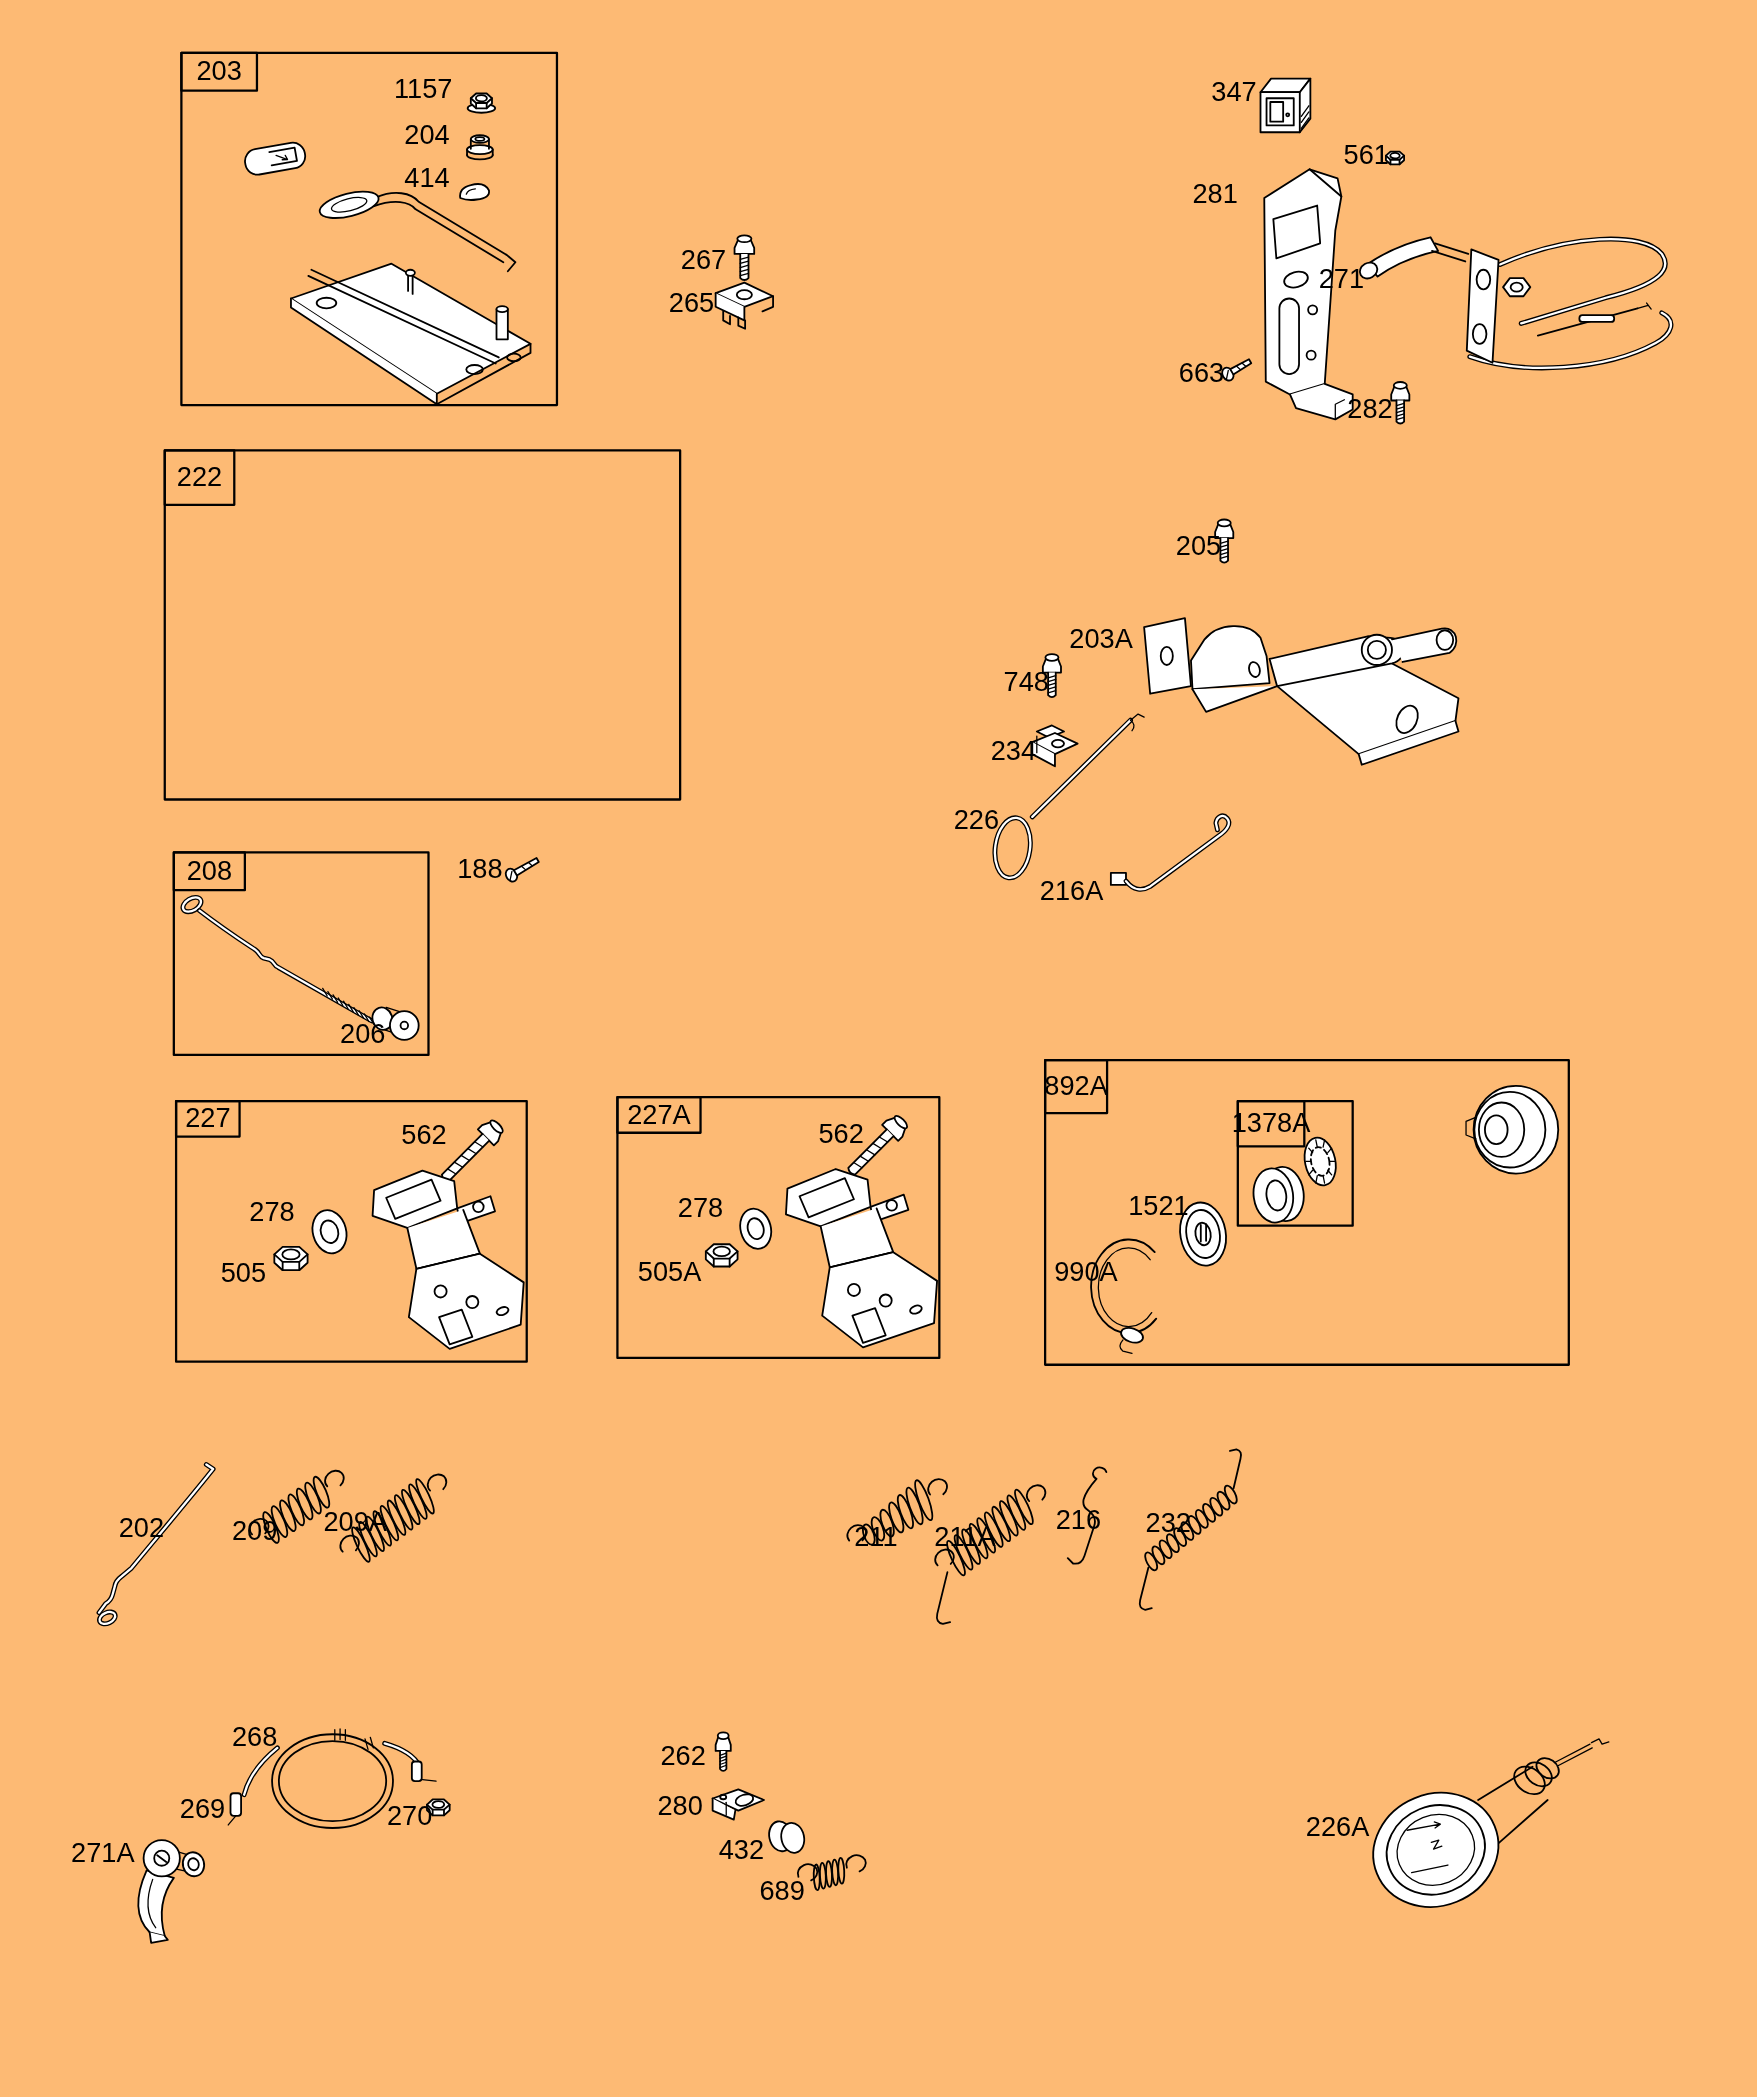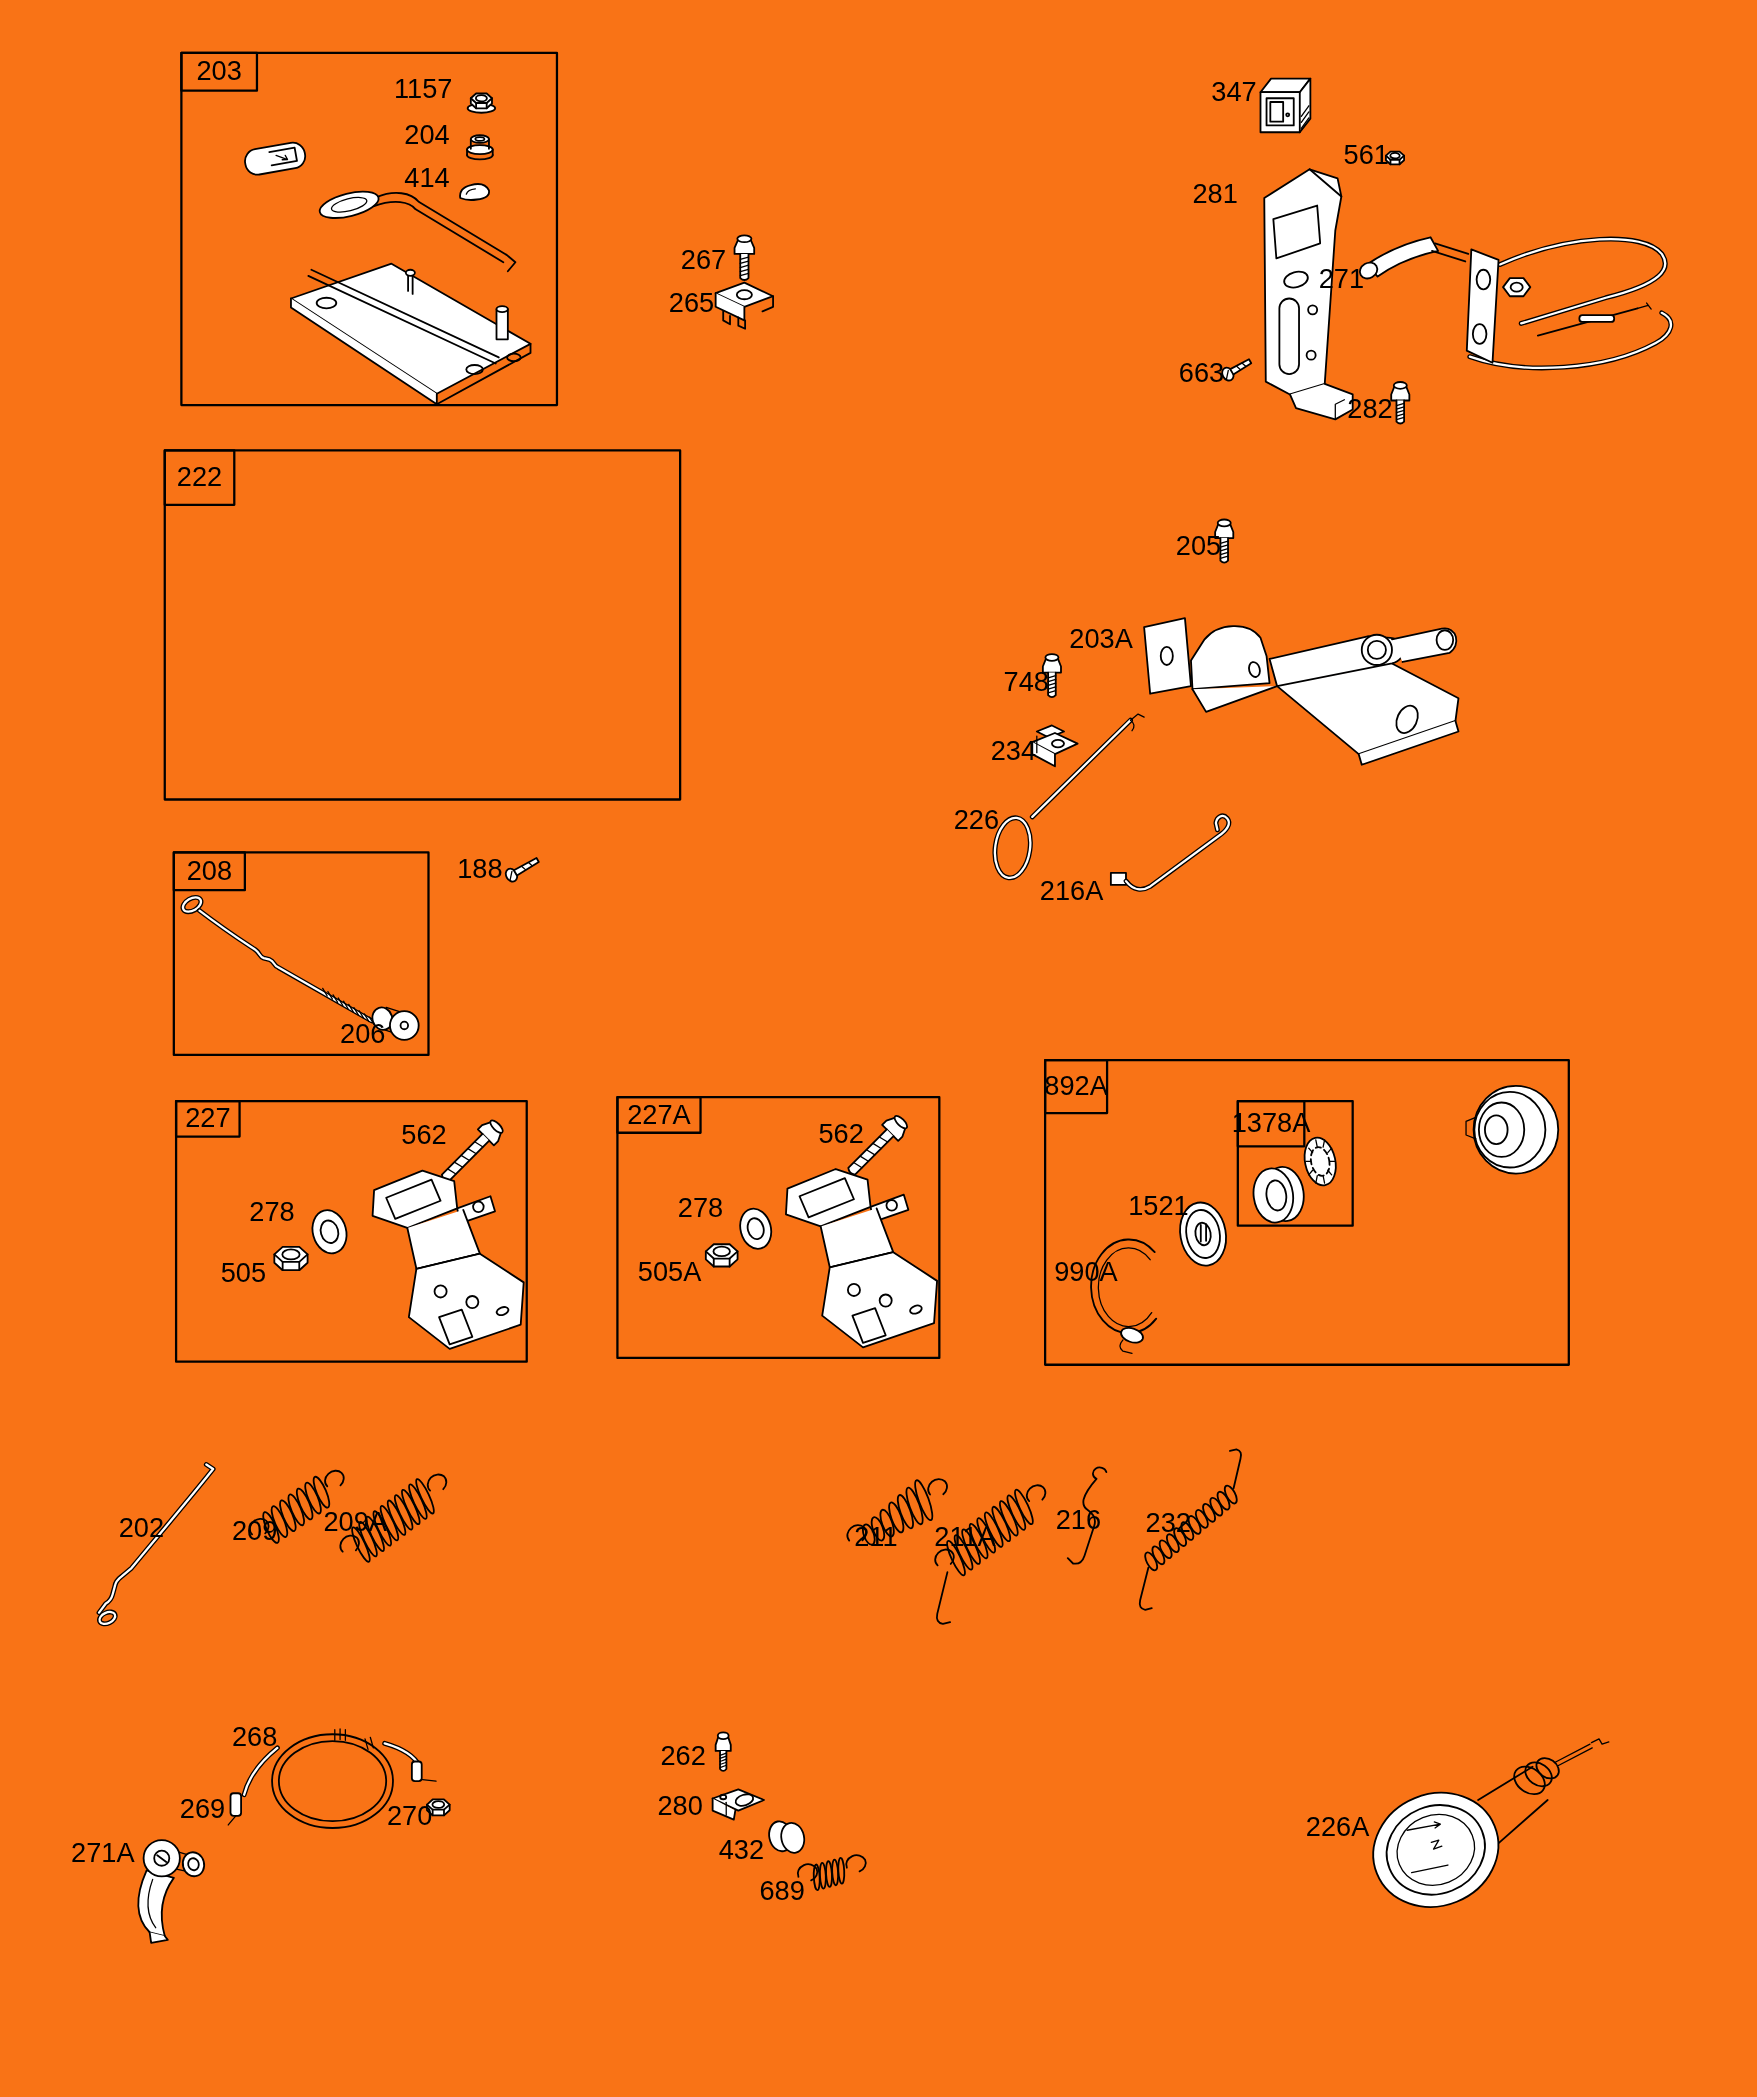--- a/index.html
+++ b/index.html
@@ -1,16 +1,16 @@
 <!DOCTYPE html>
 <html style="font-size:12px"><head>
 <meta charset="utf-8">
 <style>
   html,body{margin:0;background:#fff}
-  #canvas{position:relative;width:1757px;height:2097px;background:#f97316;font-family:"Liberation Sans",sans-serif;overflow:hidden}
+  #canvas{position:relative;width:1757px;height:2097px;background:#fdba74;font-family:"Liberation Sans",sans-serif;overflow:hidden}
   #diagram-svg{position:absolute;left:0;top:0}
   #diagram-svg path,#diagram-svg ellipse,#diagram-svg circle,#diagram-svg line,#diagram-svg rect,#diagram-svg polygon{stroke:#000;stroke-width:2.4;fill:none;stroke-linecap:round;stroke-linejoin:round}
   #diagram-svg .f{fill:#fff}
   #diagram-svg .thin{stroke-width:1.7}
   #diagram-svg .tube{stroke-width:6.5;fill:none}
   #diagram-svg .tubein{stroke:#fff;stroke-width:3;fill:none}
   #diagram-svg .dash{stroke-dasharray:7 5}
   #diagram-svg .box{fill:none;stroke-width:3}
   #diagram-svg text.lbl{stroke:none;fill:#000;font-family:"Liberation Sans","DejaVu Sans",sans-serif;font-size:36px;text-anchor:middle;dominant-baseline:middle}
 </style>

